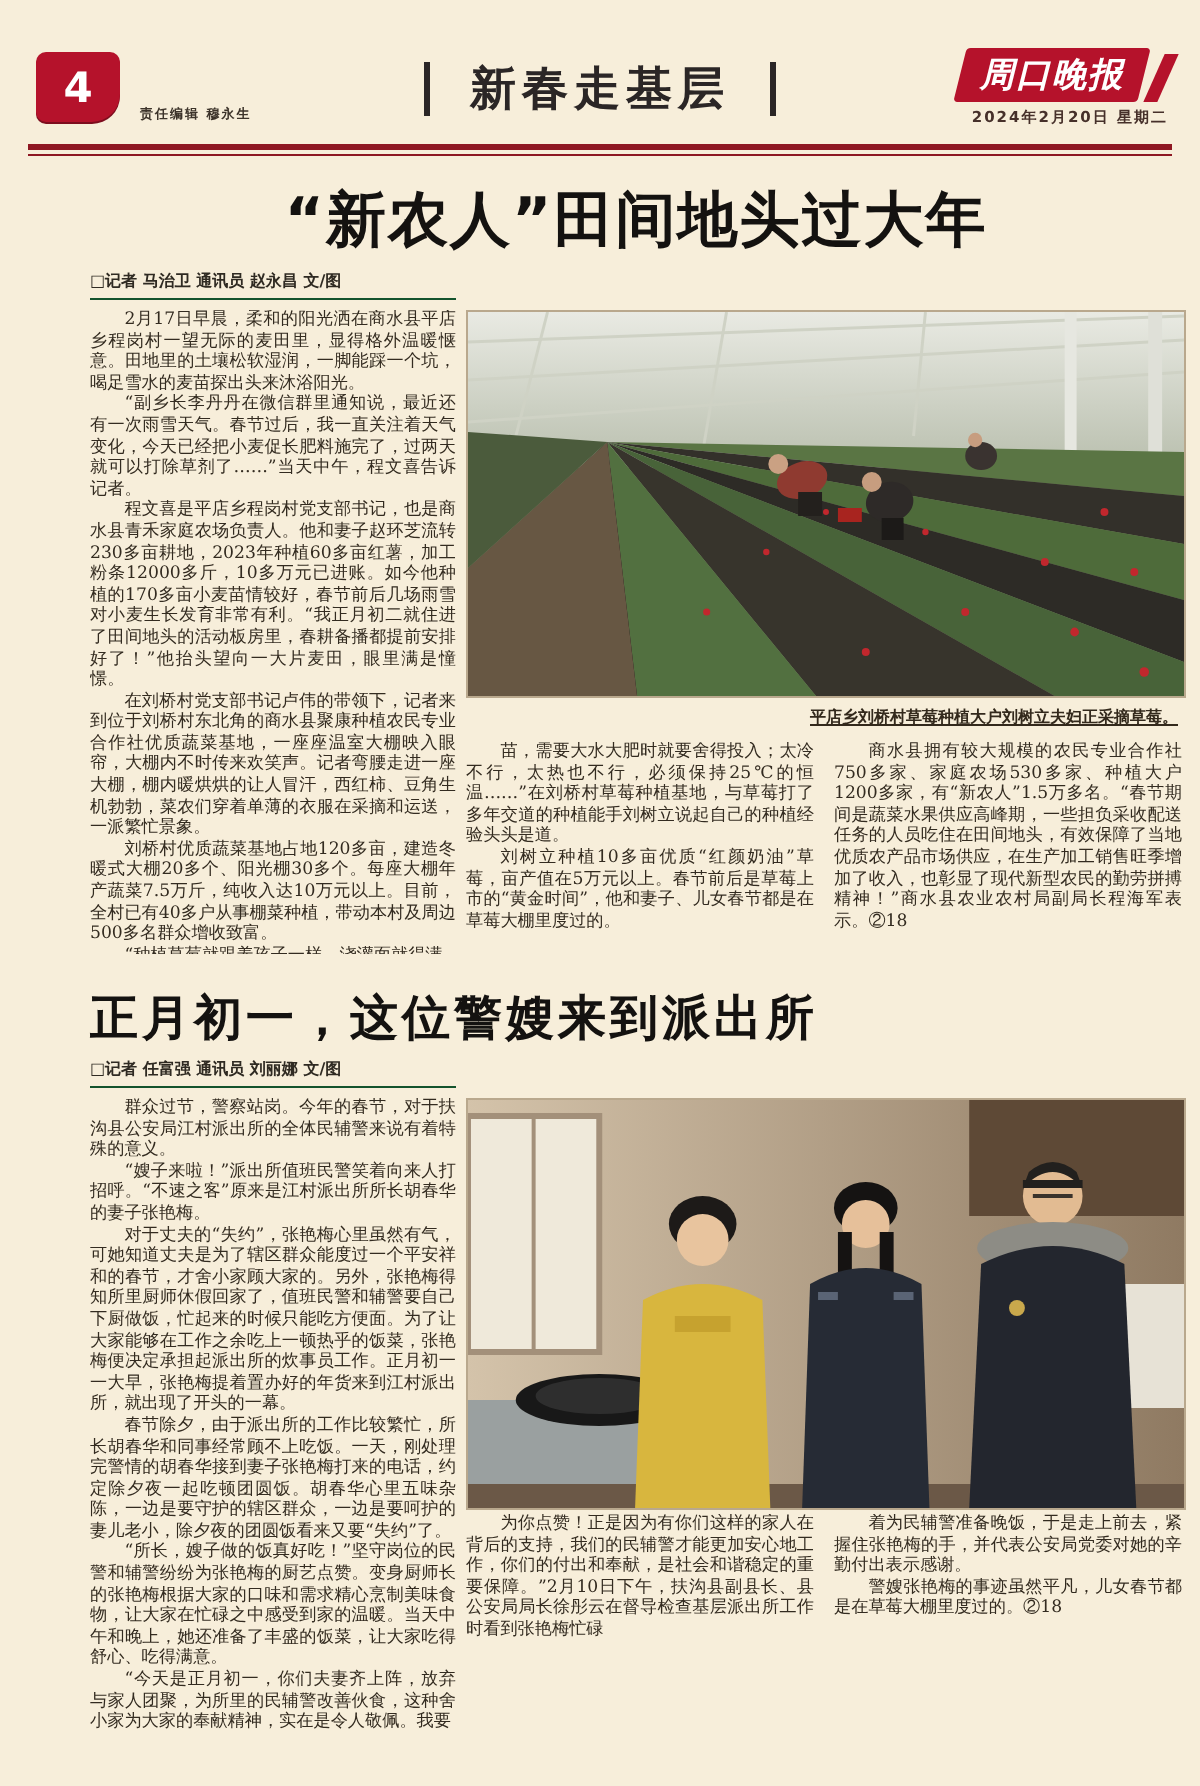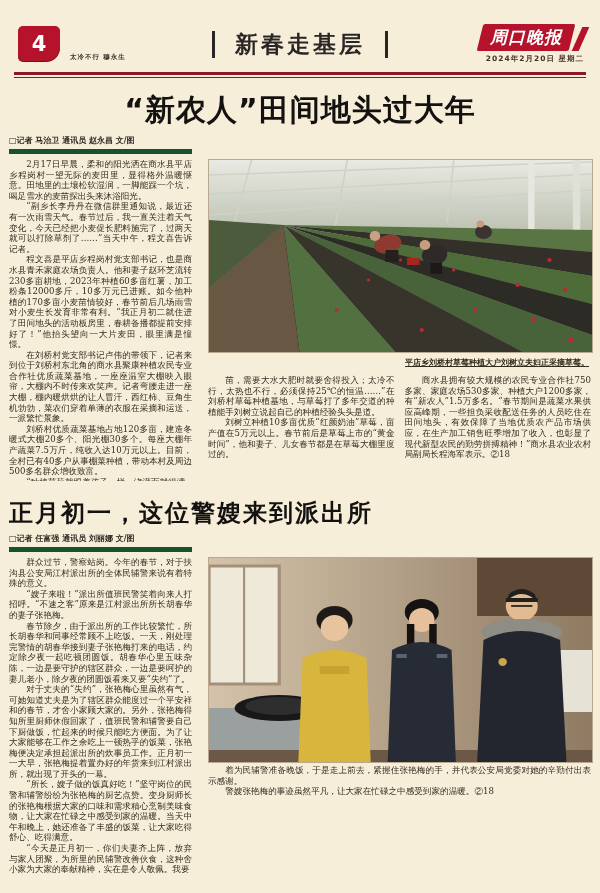--- a/index.html
+++ b/index.html
@@ -38,28 +38,28 @@
   .masthead span{
     display:inline-block;transform:skewX(14deg);
     color:#fff;font-size:17px;font-weight:bold;font-style:italic;
     font-family:"DejaVu Serif","Liberation Serif",serif;letter-spacing:1px;white-space:nowrap;
   }
   .logo-slash{display:inline-block;width:7px;height:24px;background:#b5122b;transform:skewX(-24deg);margin-left:5px;vertical-align:middle;}
   .dateline{margin-top:3px;font-size:7.5px;color:#46302a;font-weight:bold;letter-spacing:1px;}
   .double-rule{margin:0 14px;height:2px;border-top:3px solid #8e1722;border-bottom:1px solid #8e1722;}
 
   
-  .art{padding:0 9px;}
+  .art{padding:0 9px;margin-left:36px;}
   .headline1{margin:12px 0 4px;text-align:center;font-size:30px;font-weight:900;color:#141210;letter-spacing:1px;white-space:nowrap;}
   .headline2{margin:14px 0 4px;text-align:left;font-size:24px;font-weight:900;color:#141210;letter-spacing:2px;white-space:nowrap;}
   .byline{
     width:183px;font-size:8px;color:#2f2a22;font-weight:bold;
-    border-bottom:5px solid #14532d;padding-bottom:3px;margin-bottom:5px;white-space:nowrap;overflow:hidden;
-  }
-  .row{display:flex;gap:16px;}
+    border-bottom:1px solid #14532d;padding-bottom:3px;margin-bottom:5px;white-space:nowrap;overflow:hidden;
+  }
+  .row{display:flex;gap:5px;}
   .colL{width:183px;flex:none;overflow:hidden;}
   .rightzone{flex:1;min-width:0;}
   .bodycol p.para{
     margin:0;text-indent:2em;text-align:justify;
     font-size:8.6px;line-height:10.6px;color:#332b20;
     font-family:"DejaVu Serif","Liberation Serif",serif;
   }
   .h322{height:322px;}
   .h330{height:330px;}
   .subcols{display:flex;gap:10px;margin-top:2px;}
@@ -74,21 +74,21 @@
 </style>
 </head>
 <body>
 
 <div class="page">
 
   <div class="header">
     <div class="badge">
       <span>4</span>
     </div>
-    <div class="editor">太冷不行 穆永生</div>
+    <div class="editor">责任编辑 穆永生</div>
     <div class="banner">
       <span class="bar"></span>
       <span class="banner-text">新春走基层</span>
       <span class="bar"></span>
     </div>
     <div class="masthead-wrap">
       <div>
         <span class="masthead"><span>周口晚报</span></span><span class="logo-slash"></span>
       </div>
       <div class="dateline">2024年2月20日 星期二</div>
@@ -190,22 +190,22 @@
   </div>
 
   <div class="art">
     <div class="headline2">正月初一，这位警嫂来到派出所</div>
     <div class="byline">□记者 任富强 通讯员 刘丽娜 文/图</div>
 
     <div class="row">
       <div class="colL bodycol h330">
         <p class="para">群众过节，警察站岗。今年的春节，对于扶沟县公安局江村派出所的全体民辅警来说有着特殊的意义。</p>
         <p class="para">“嫂子来啦！”派出所值班民警笑着向来人打招呼。“不速之客”原来是江村派出所所长胡春华的妻子张艳梅。</p>
+        <p class="para">对于丈夫的“失约”，张艳梅心里虽然有气，可她知道丈夫是为了辖区群众能度过一个平安祥和的春节，才舍小家顾大家的。另外，张艳梅得知所里厨师休假回家了，值班民警和辅警要自己下厨做饭，忙起来的时候只能吃方便面。为了让大家能够在工作之余吃上一顿热乎的饭菜，张艳梅便决定承担起派出所的炊事员工作。正月初一一大早，张艳梅提着置办好的年货来到江村派出所，就出现了开头的一幕。</p>
         <p class="para">春节除夕，由于派出所的工作比较繁忙，所长胡春华和同事经常顾不上吃饭。一天，刚处理完警情的胡春华接到妻子张艳梅打来的电话，约定除夕夜一起吃顿团圆饭。胡春华心里五味杂陈，一边是要守护的辖区群众，一边是要呵护的妻儿老小，除夕夜的团圆饭看来又要“失约”了。</p>
-        <p class="para">对于丈夫的“失约”，张艳梅心里虽然有气，可她知道丈夫是为了辖区群众能度过一个平安祥和的春节，才舍小家顾大家的。另外，张艳梅得知所里厨师休假回家了，值班民警和辅警要自己下厨做饭，忙起来的时候只能吃方便面。为了让大家能够在工作之余吃上一顿热乎的饭菜，张艳梅便决定承担起派出所的炊事员工作。正月初一一大早，张艳梅提着置办好的年货来到江村派出所，就出现了开头的一幕。</p>
         <p class="para">“所长，嫂子做的饭真好吃！”坚守岗位的民警和辅警纷纷为张艳梅的厨艺点赞。变身厨师长的张艳梅根据大家的口味和需求精心烹制美味食物，让大家在忙碌之中感受到家的温暖。当天中午和晚上，她还准备了丰盛的饭菜，让大家吃得舒心、吃得满意。</p>
         <p class="para">“今天是正月初一，你们夫妻齐上阵，放弃与家人团聚，为所里的民辅警改善伙食，这种舍小家为大家的奉献精神，实在是令人敬佩。我要</p>
       </div>
 
       <div class="rightzone">
 
         <svg class="photo" width="356" height="204" viewBox="0 0 360 204" preserveAspectRatio="none">
           <defs>
             <linearGradient id="wall" x1="0" y1="0" x2="1" y2="0">
               <stop offset="0" stop-color="#d4c3aa"></stop>
@@ -246,21 +246,24 @@
             <rect x="279" y="40" width="30" height="4" fill="#22201e"></rect>
             <line x1="284" y1="48" x2="304" y2="48" stroke="#3a332c" stroke-width="2"></line>
             <ellipse cx="294" cy="74" rx="38" ry="13" fill="#8d8c85"></ellipse>
             <path d="M252 204 L258 82 Q294 64 330 82 L336 204 Z" fill="#23262e"></path>
             <circle cx="276" cy="104" r="4" fill="#c9a84c"></circle>
           </g>
         </svg>
 
         <div class="subcols">
           <div class="bodycol h94">
+            <p class="para">为你点赞！正是因为有你们这样的家人在背后的支持，我们的民辅警才能更加安心地工作，你们的付出和奉献，是社会和谐稳定的重要保障。”2月10日下午，扶沟县副县长、县公安局局长徐彤云在督导检查基层派出所工作时看到张艳梅忙碌</p>
+          </div>
+          <div class="bodycol h94">
             <p class="para">着为民辅警准备晚饭，于是走上前去，紧握住张艳梅的手，并代表公安局党委对她的辛勤付出表示感谢。</p>
-            <p class="para">警嫂张艳梅的事迹虽然平凡，让大家在忙碌之中感受到家的温暖。②18</p>
+            <p class="para">警嫂张艳梅的事迹虽然平凡，儿女春节都是在草莓大棚里度过的。②18</p>
           </div>
         </div>
       </div>
     </div>
   </div>
 
 </div>
 
 </body></html>

